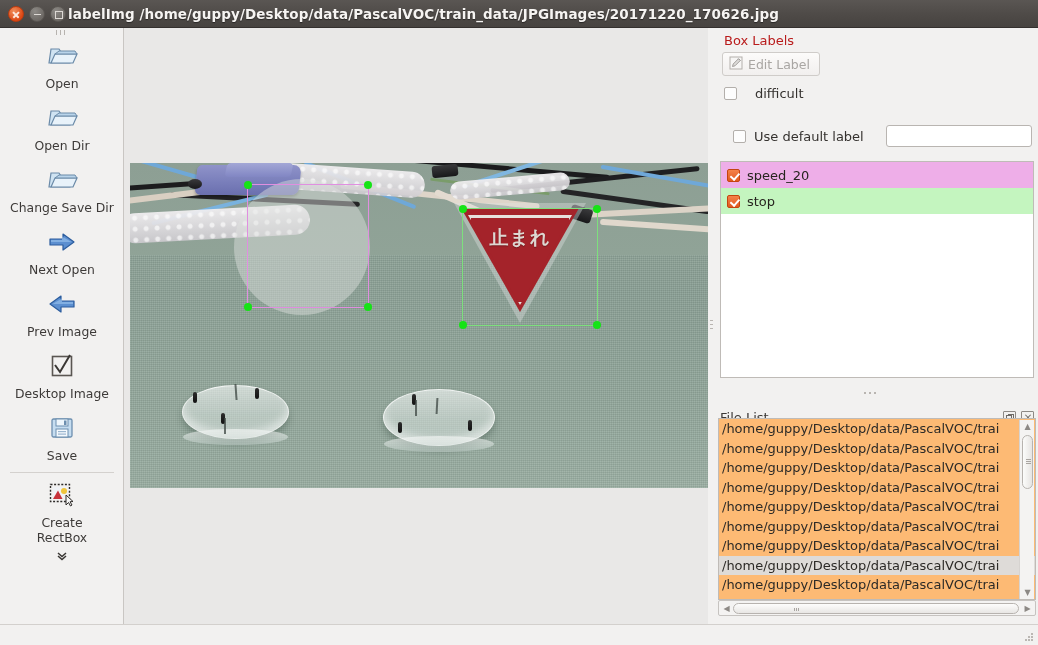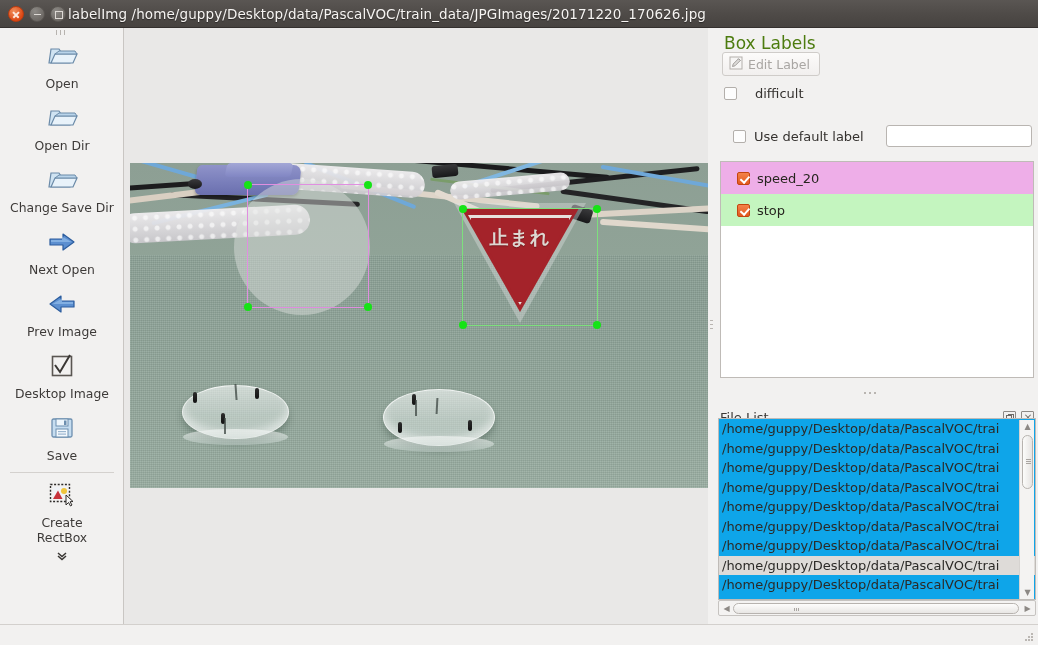--- a/index.html
+++ b/index.html
@@ -57,21 +57,21 @@
     content: ""; position: absolute; left: 4px; top: 4px;
     width: 6px; height: 6px; border: 1.4px solid #ddd9d5; box-sizing: content-box;
   }
   .wtitle {
     position: absolute;
     left: 68px; top: 0;
     height: 28px;
     line-height: 28px;
     color: #f6f4f2;
     font-size: 13.5px;
-    font-weight: normal;
+    font-weight: bold;
     letter-spacing: 0.1px;
     white-space: nowrap;
     text-shadow: 0 1px 1px rgba(0,0,0,0.45);
   }
 
   
   .toolbar {
     position: absolute;
     left: 0; top: 28px;
     width: 124px; height: 596px;
@@ -304,22 +304,22 @@
 
   
   .rightcol {
     position: absolute;
     left: 714px; top: 28px;
     width: 324px; height: 596px;
     background: #f2f1f0;
     box-sizing: border-box;
   }
   .dock-title {
-    font-size: 17px;
-    color: #4d7c0f;
+    font-size: 13px;
+    color: #b91c1c;
     padding: 5px 0 4px 6px;
   }
   .boxlabels {
     position: absolute;
     left: 4px; top: 0;
     width: 316px; height: 362px;
   }
   .btn-edit {
     position: absolute;
     left: 4px; top: 24px;
@@ -378,23 +378,23 @@
   .labellist {
     position: absolute;
     left: 2px; top: 133px;
     width: 314px; height: 217px;
     background: #ffffff;
     border: 1px solid #bfbbb7;
     box-sizing: border-box;
     overflow: hidden;
   }
   .lrow {
-    height: 32px;
+    height: 26px;
     display: flex; align-items: center; gap: 7px;
-    padding-left: 16px;
+    padding-left: 6px;
     font-size: 13px;
     color: #27251f;
   }
   .dock-split {
     position: absolute;
     left: 8px; top: 360px;
     width: 300px; height: 10px;
   }
   .dock-split i {
     position: absolute;
@@ -448,21 +448,21 @@
     position: absolute; left: 1.5px; top: 5px;
     width: 8px; height: 1.4px; background: #6e6a66;
   }
   .fl-btn.close-x::before { transform: rotate(45deg); }
   .fl-btn.close-x::after  { transform: rotate(-45deg); }
 
   .fl-list {
     position: absolute;
     left: 0; top: 22px;
     width: 318px; height: 182px;
-    background: #0ea5e9;
+    background: #fdba74;
     border: 1px solid #bfbbb7;
     box-sizing: border-box;
     overflow: hidden;
   }
   .fl-row {
     height: 19.5px;
     line-height: 19.5px;
     padding-left: 3px;
     font-size: 13px;
     color: #2c2a27;

